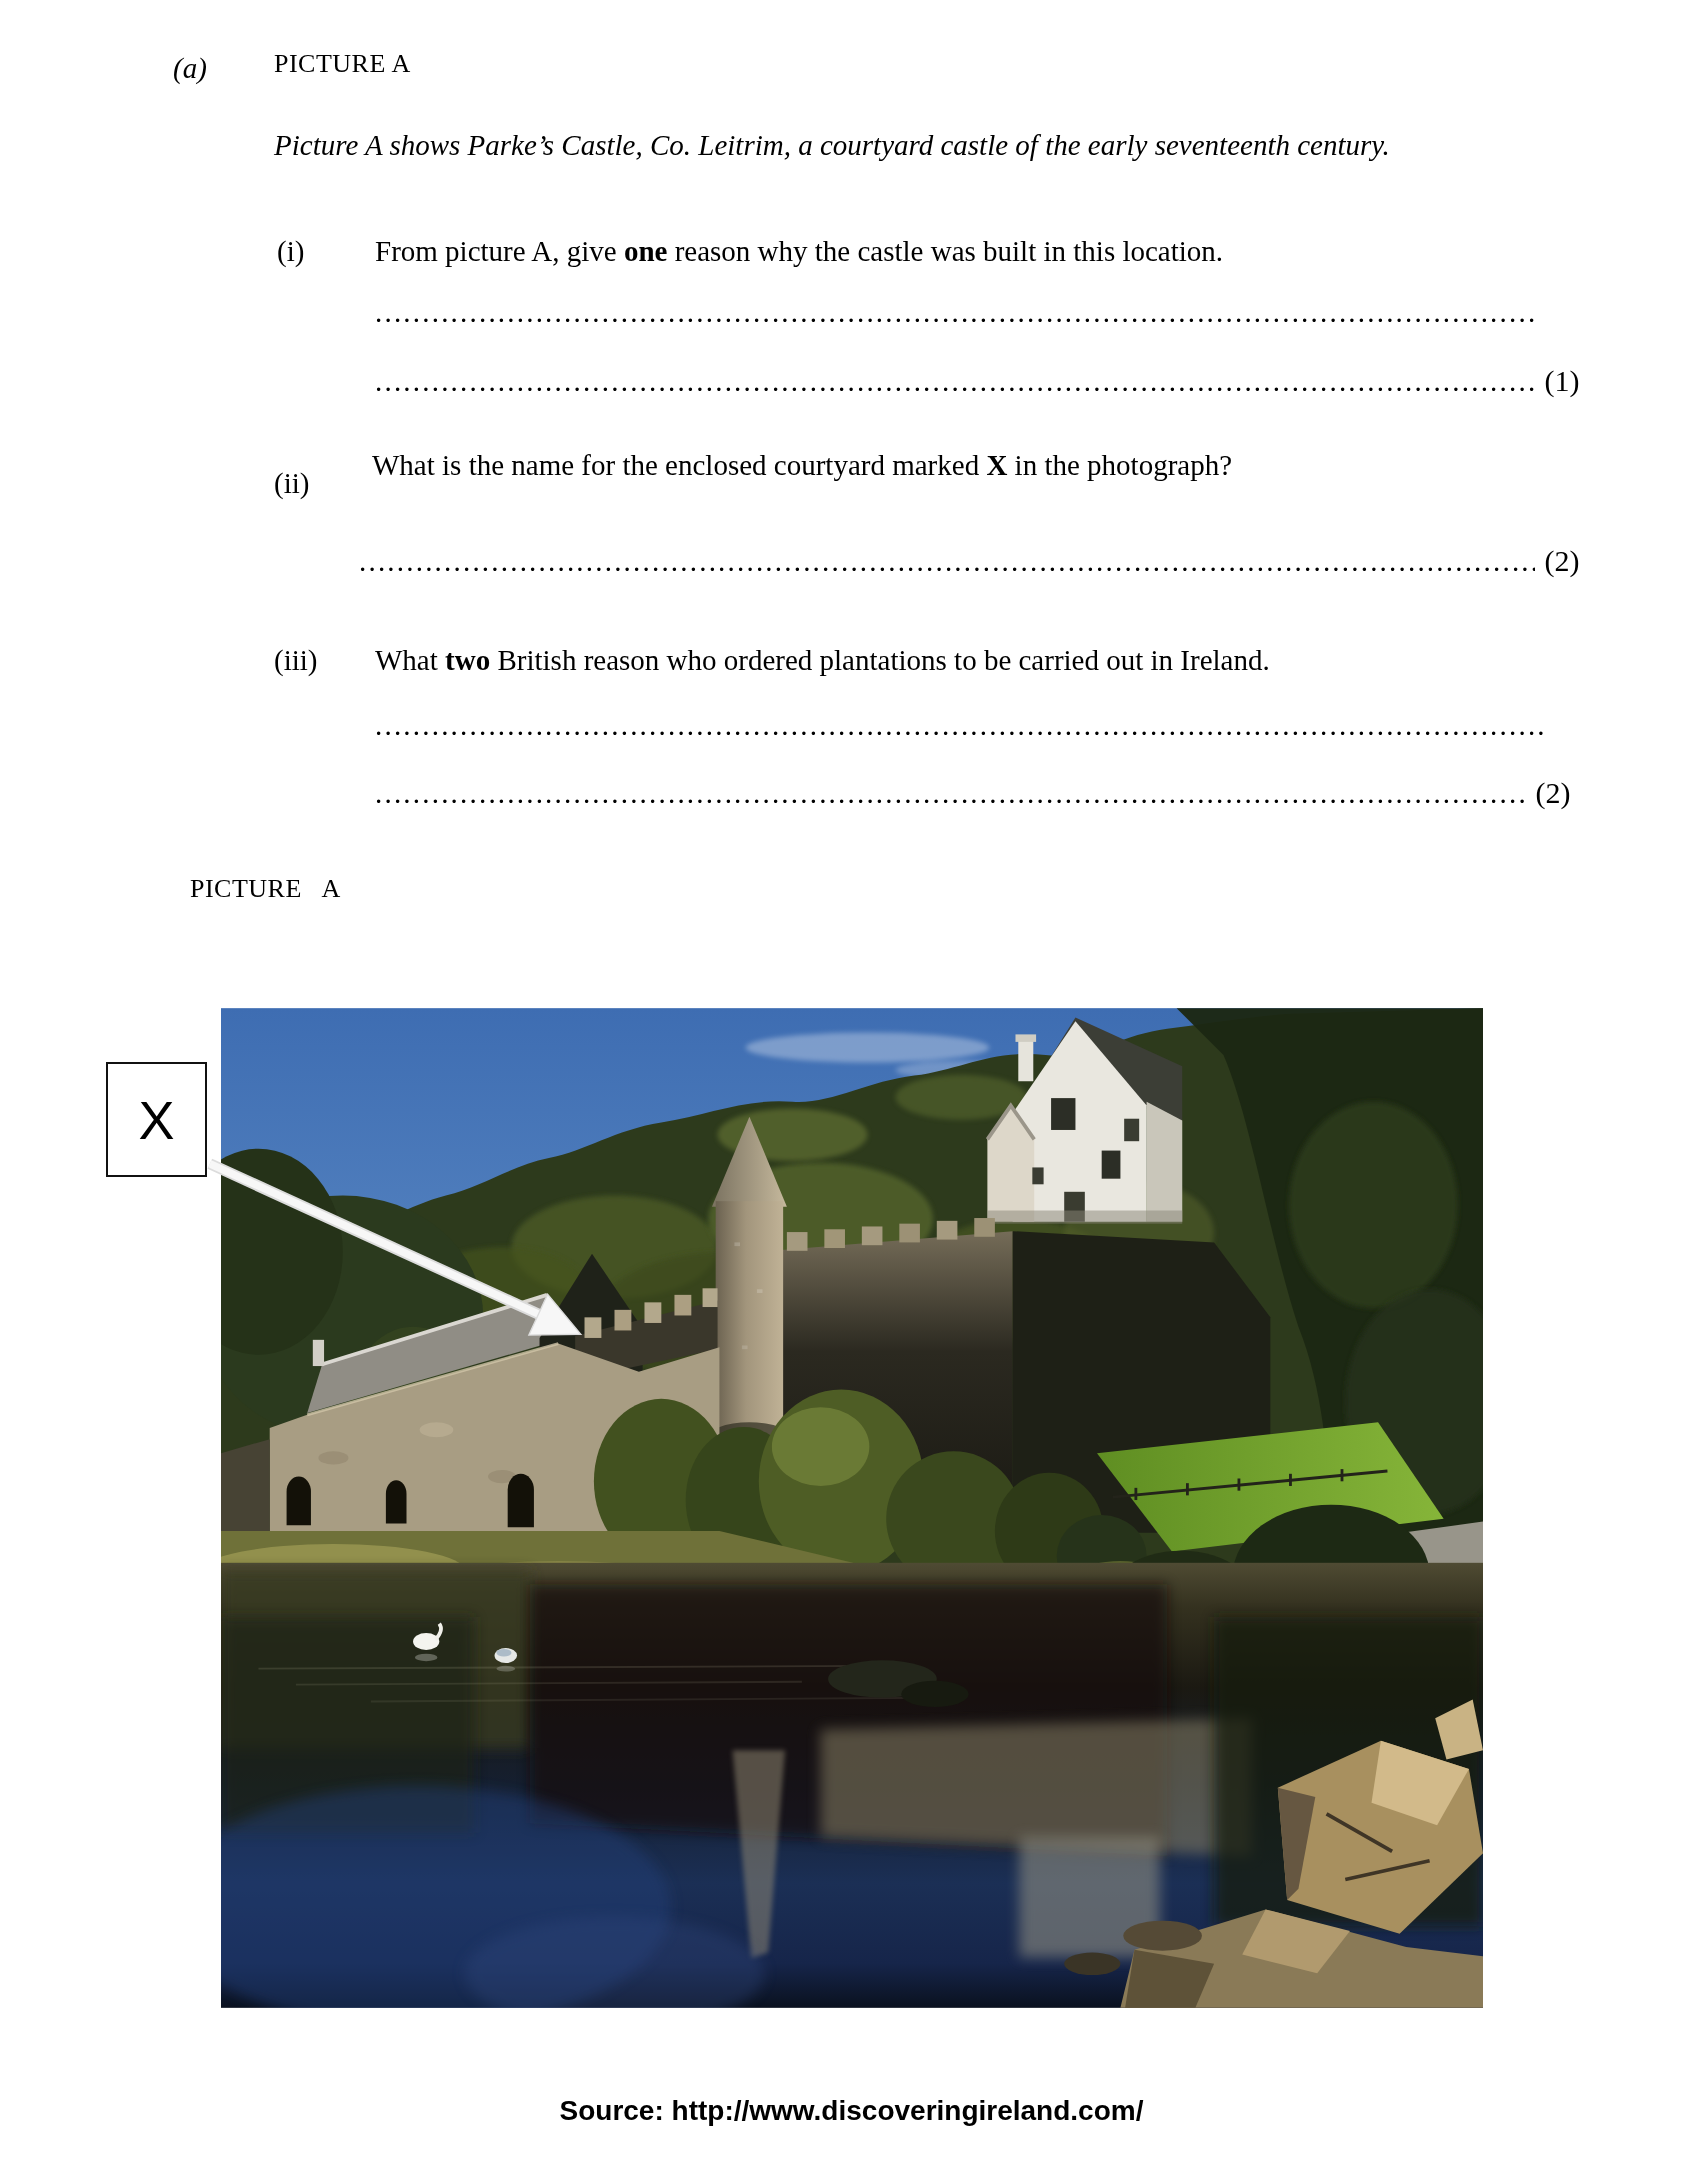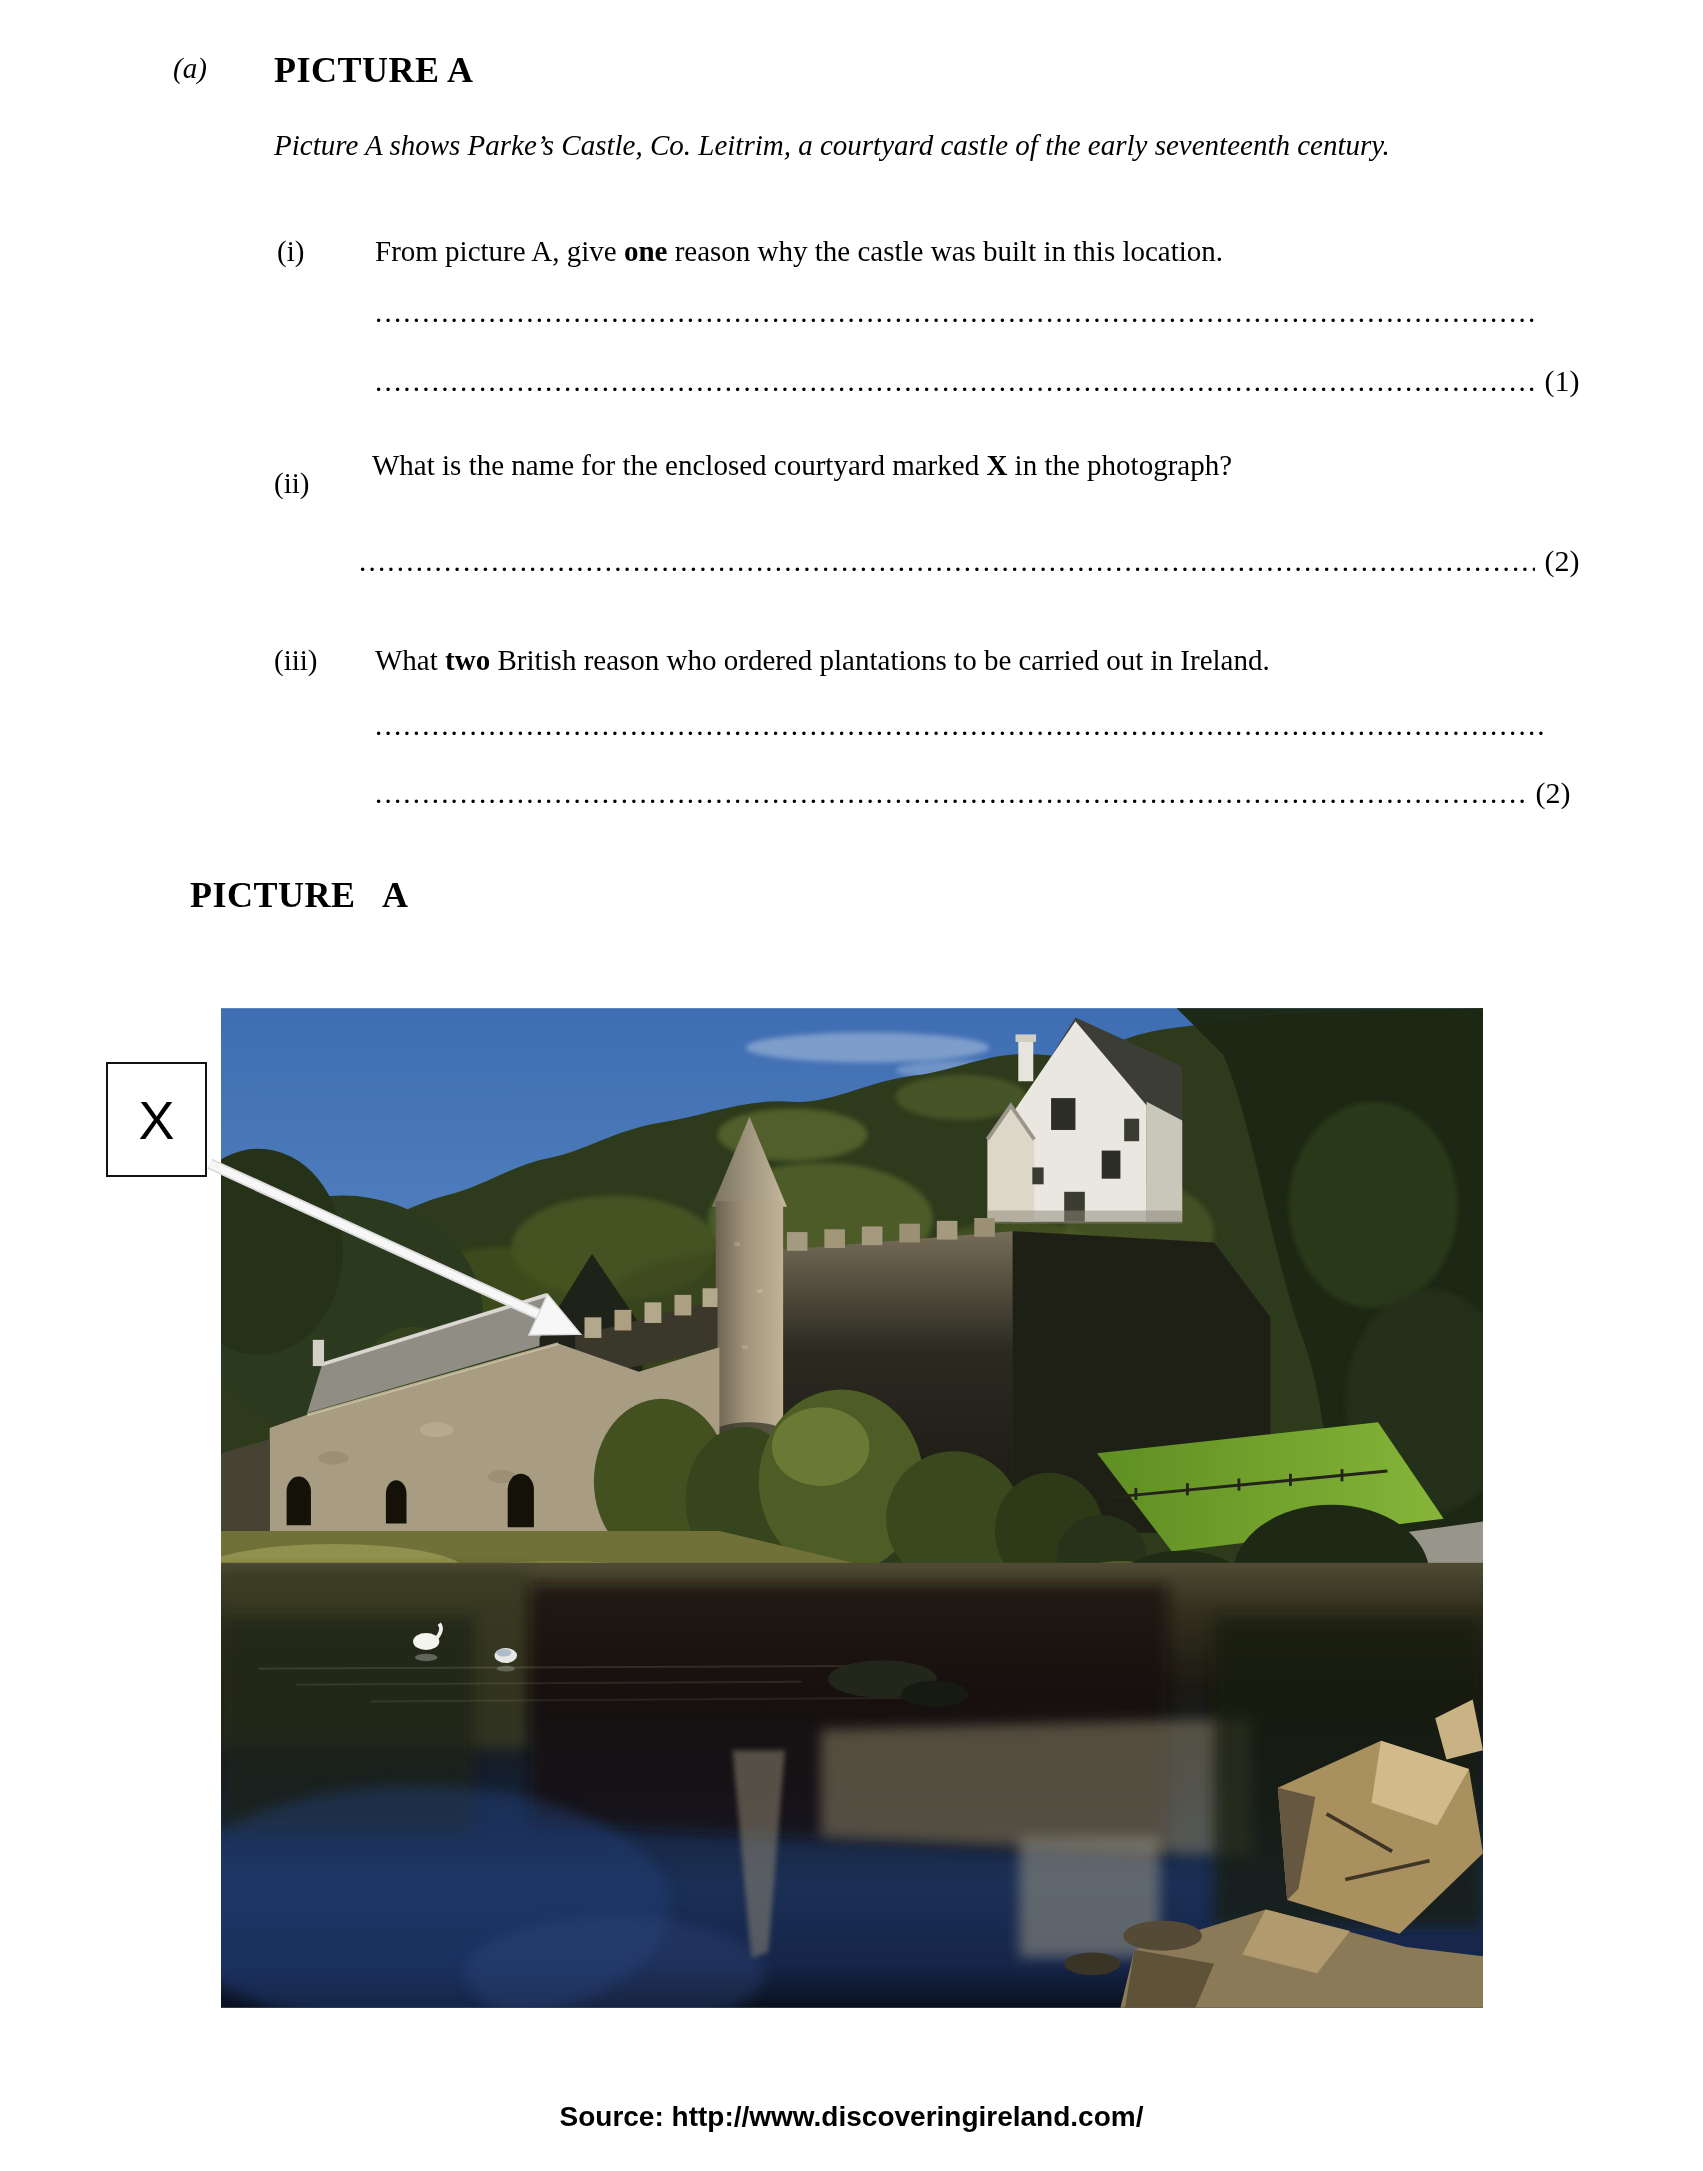--- a/index.html
+++ b/index.html
@@ -5,35 +5,35 @@
   html,body{margin:0;padding:0;background:#ffffff;}
   #page{
     position:relative;width:1703px;height:2172px;background:#ffffff;overflow:hidden;
     font-family:"Liberation Serif", serif;color:#000;
   }
   .abs{position:absolute;}
   .q-num{font-size:29px;}
   .q-text{font-size:29px;}
   .q-text b{font-weight:700;}
   .italic{font-style:italic;}
-  .heading{font-size:36px;font-weight:700;letter-spacing:0.5px;}
+  .heading{font-size:26px;font-weight:400;letter-spacing:0.5px;}
   .pre{white-space:pre;}
   .answer-line{display:flex;align-items:baseline;font-size:29px;}
   .dots{overflow:hidden;white-space:pre;letter-spacing:2.2px;display:inline-block;}
   .mark{font-size:30px;padding-left:9.4px;flex:none;}
   #x-box{
     left:106px;top:1062px;width:97px;height:111px;border:2.8px solid #111;background:#fff;
     display:flex;align-items:center;justify-content:center;
     font-family:"Liberation Sans", sans-serif;font-size:54px;font-weight:400;
   }
   #photo{left:221px;top:1008px;width:1262px;height:1000px;}
   #arrow-overlay{left:0;top:0;width:1703px;height:2172px;pointer-events:none;}
   #source-line{
     left:0;top:2095px;width:1703px;text-align:center;
-    font-family:"Liberation Sans", sans-serif;font-weight:700;font-size:28px;margin-top:6px;
+    font-family:"Liberation Sans", sans-serif;font-weight:700;font-size:28px;
   }
 </style>
 </head>
 <body>
 
 <div id="page">
 
   <span class="abs q-num italic" style="left:173px;top:52px;">(a)</span>
   <span class="abs heading" style="left:274px;top:49px;">PICTURE A</span>
 

